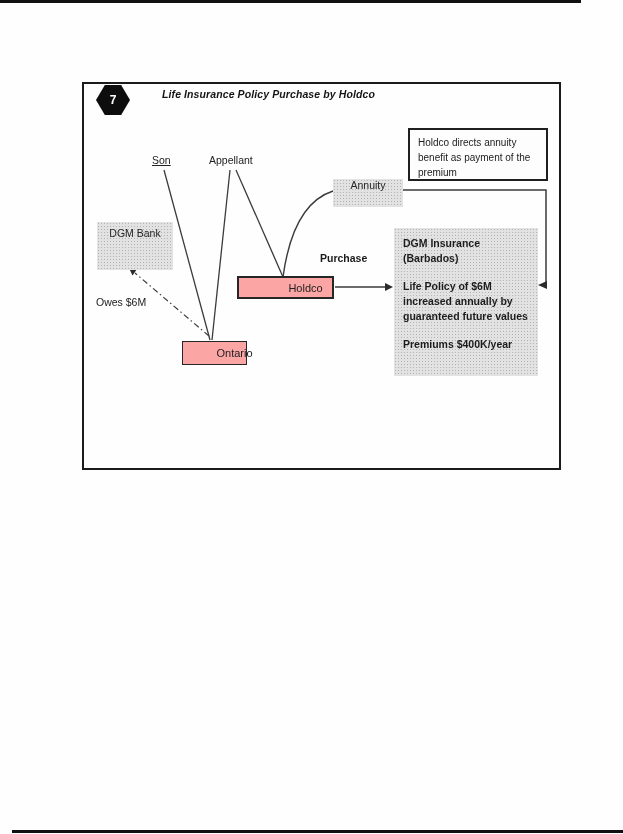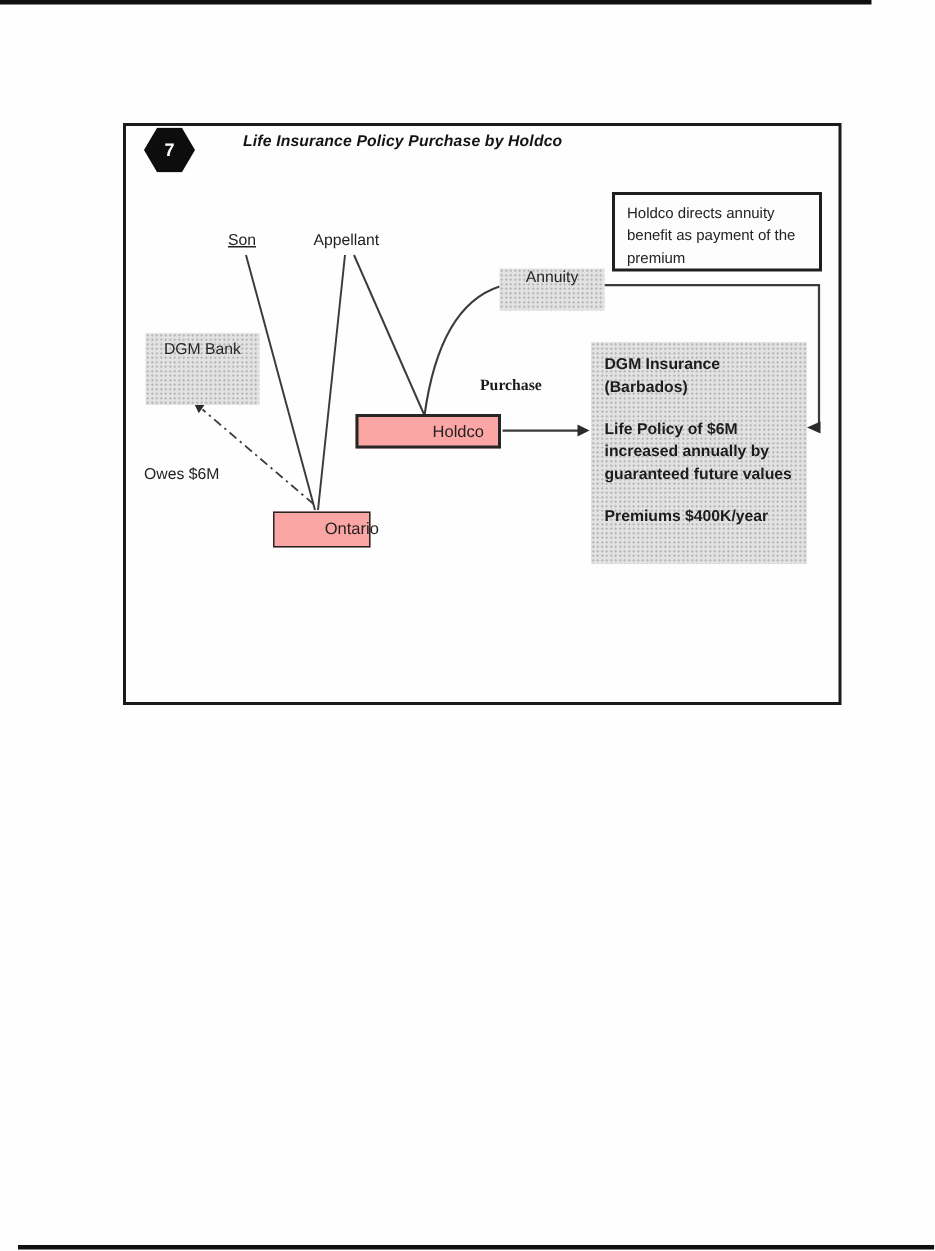--- a/index.html
+++ b/index.html
@@ -14,21 +14,21 @@
     position:absolute;left:96px;top:85px;width:34px;height:30px;background:#0d0d0d;
     clip-path:polygon(26% 0,74% 0,100% 50%,74% 100%,26% 100%,0 50%);
     display:flex;align-items:center;justify-content:center;
   }
   .hexagon span{color:#ffffff;font-size:12px;font-weight:bold;}
   .title{
     position:absolute;left:162px;top:88px;font-size:10.5px;font-weight:bold;font-style:italic;
     letter-spacing:.1px;color:#141414;
   }
   .lbl{position:absolute;font-size:10.5px;color:#222;white-space:nowrap;}
-  .lbl.bold{font-weight:bold;color:#1a1a1a;font-family:Liberation Serif, serif;}
+  .lbl.bold{font-weight:bold;color:#1a1a1a;}
   .stipple{
     background-color:#e2e2e2;
     background-image:radial-gradient(#b3b3b3 .6px,rgba(0,0,0,0) .7px);
     background-size:3px 3px;
   }
   .annuity-box{position:absolute;left:333px;top:179px;width:70px;height:28px;
     display:flex;justify-content:center;font-size:10.5px;color:#262626;}
   .dgm-bank-box{position:absolute;left:97px;top:222px;width:76px;height:48px;
     text-align:center;font-size:10.5px;color:#262626;padding-top:5px;box-sizing:border-box;}
   .note-box{
@@ -88,21 +88,21 @@
     </g>
     <g>
       <line x1="209" y1="336" x2="135" y2="273" stroke="#3b3b3b" stroke-width="1.2" stroke-dasharray="6 3 1.5 3"></line>
       <polygon points="128,266 137,269 132.5,275.5" fill="#2b2b2b"></polygon>
     </g>
   </svg>
 
   <div class="lbl" style="left:152px;top:154px;text-decoration:underline;">Son</div>
   <div class="lbl" style="left:209px;top:154px;">Appellant</div>
   <div class="lbl bold" style="left:320px;top:252px;">Purchase</div>
-  <div class="lbl" style="left:96px;top:310px;">Owes $6M</div>
+  <div class="lbl" style="left:96px;top:296px;">Owes $6M</div>
 
   <div class="annuity-box stipple">
     <span>Annuity</span>
   </div>
   <div class="dgm-bank-box stipple">
     <span>DGM Bank</span>
   </div>
 
   <div class="note-box">
     <div>Holdco directs annuity</div>

